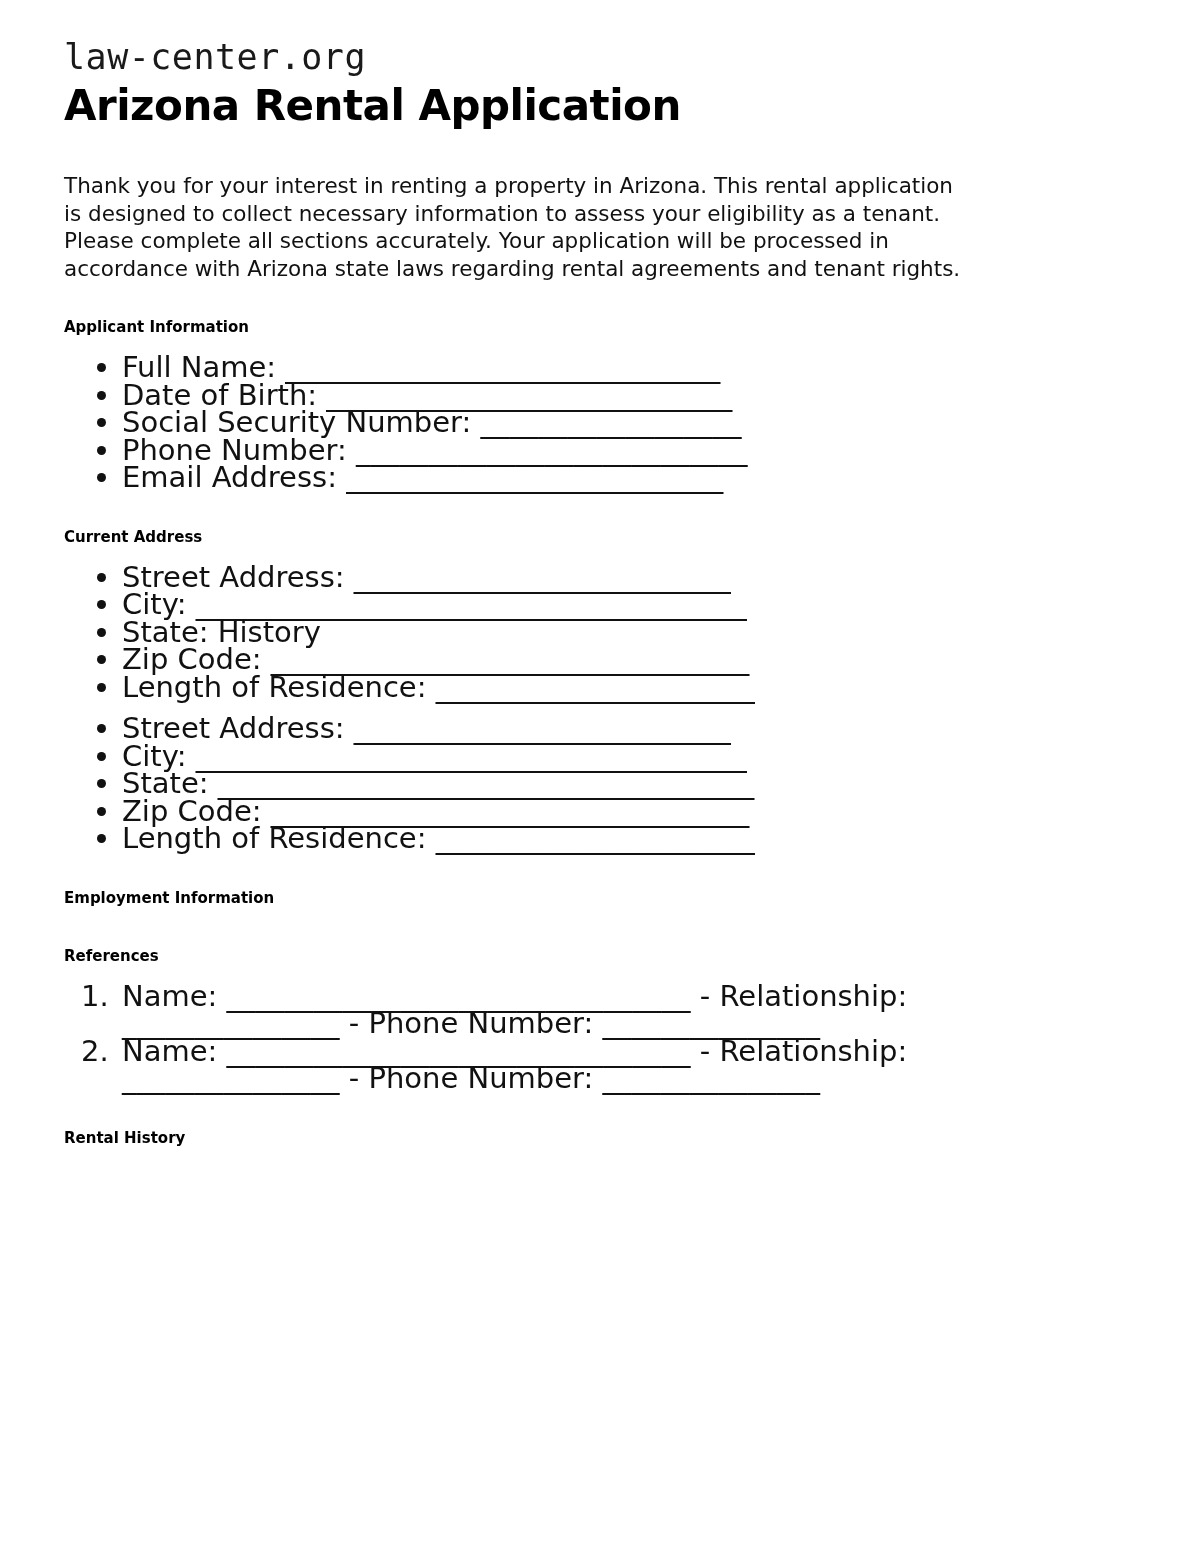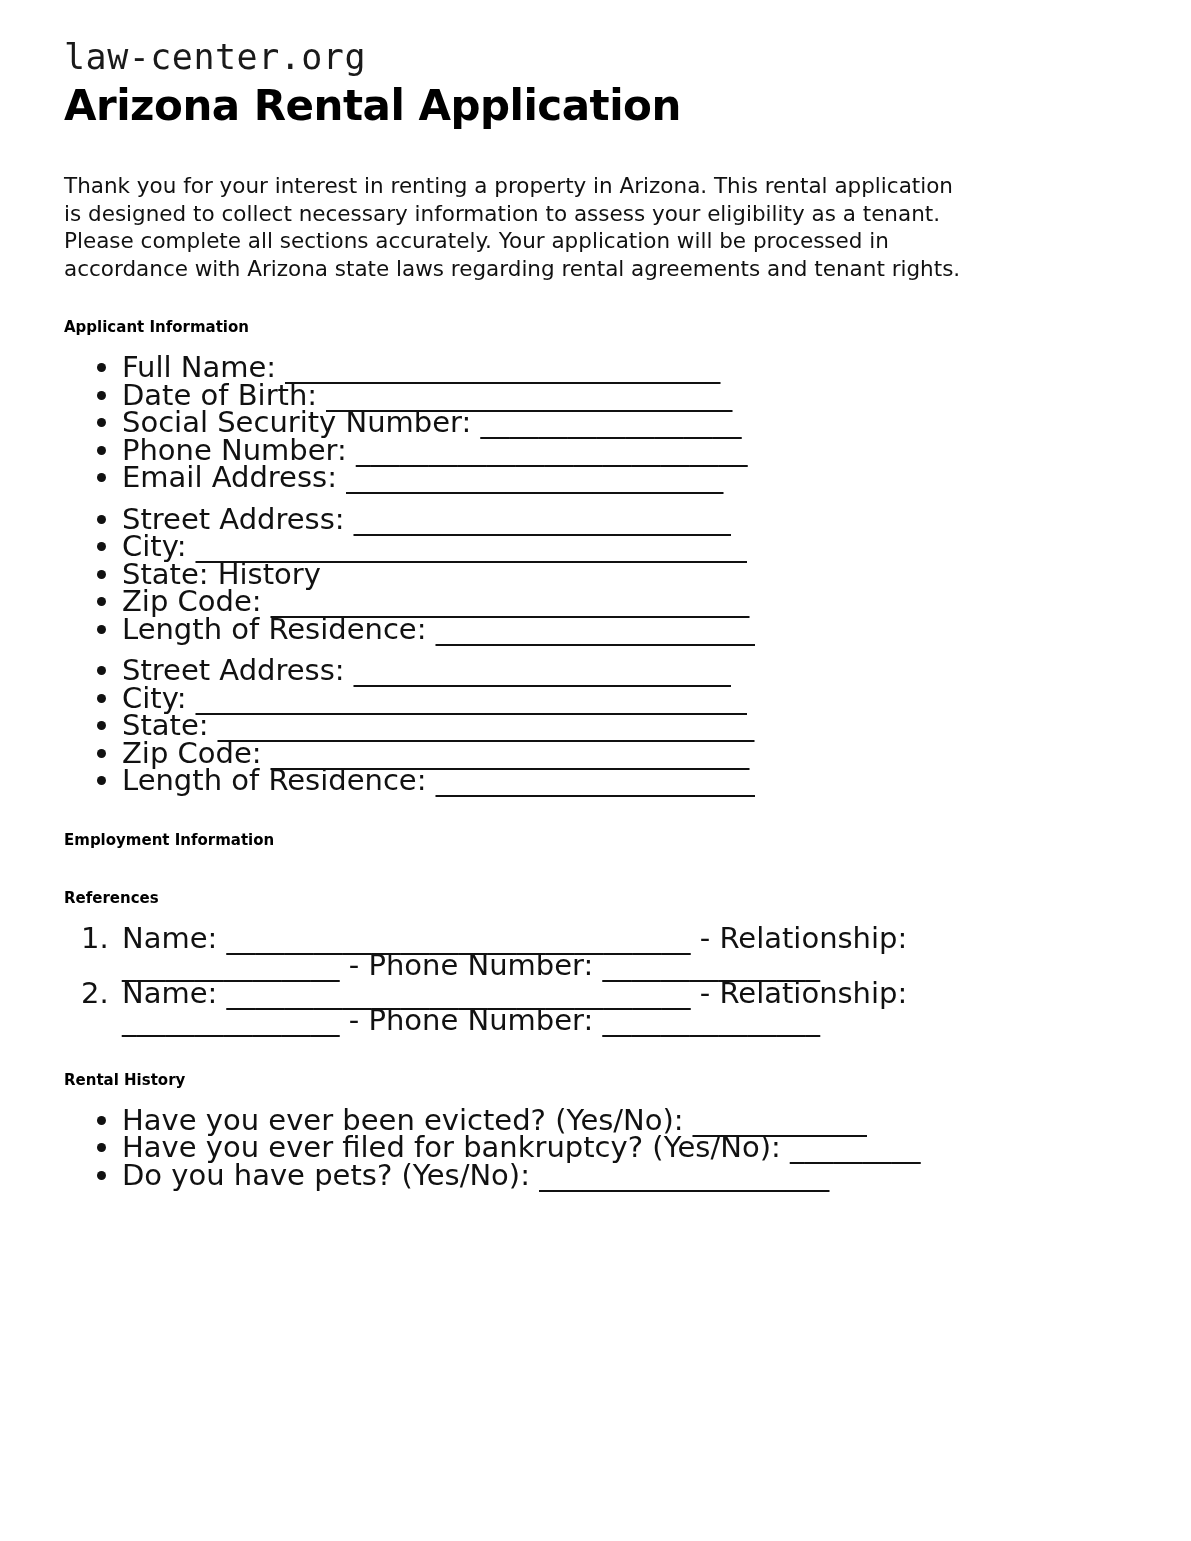--- a/index.html
+++ b/index.html
@@ -95,20 +95,21 @@
 
     <h2 class="section-heading">Applicant Information</h2>
     <ul class="fields">
       <li>Full Name: ______________________________</li>
       <li>Date of Birth: ____________________________</li>
       <li>Social Security Number: __________________</li>
       <li>Phone Number: ___________________________</li>
       <li>Email Address: __________________________</li>
     </ul>
 
+    <h2 class="section-heading">Current Address</h2>
     <ul class="fields">
       <li>Street Address: __________________________</li>
       <li>City: ______________________________________</li>
       <li>State: History</li>
       <li>Zip Code: _________________________________</li>
       <li>Length of Residence: ______________________</li>
     </ul>
 
     <ul class="fields">
       <li>Street Address: __________________________</li>
@@ -120,20 +121,15 @@
 
     <h2 class="section-heading">Employment Information</h2>
 
     <h2 class="section-heading">References</h2>
     <ol class="fields">
       <li class="wide-item">Name: ________________________________ - Relationship: _______________ - Phone Number: _______________</li>
       <li class="wide-item">Name: ________________________________ - Relationship: _______________ - Phone Number: _______________</li>
     </ol>
 
     <h2 class="section-heading">Rental History</h2>
-    <ul class="fields">
-      <li>Have you ever been evicted? (Yes/No): ____________</li>
-      <li>Have you ever filed for bankruptcy? (Yes/No): _________</li>
-      <li>Do you have pets? (Yes/No): ____________________</li>
-    </ul>
 
   </div>
 </div>
 
 </body></html>

